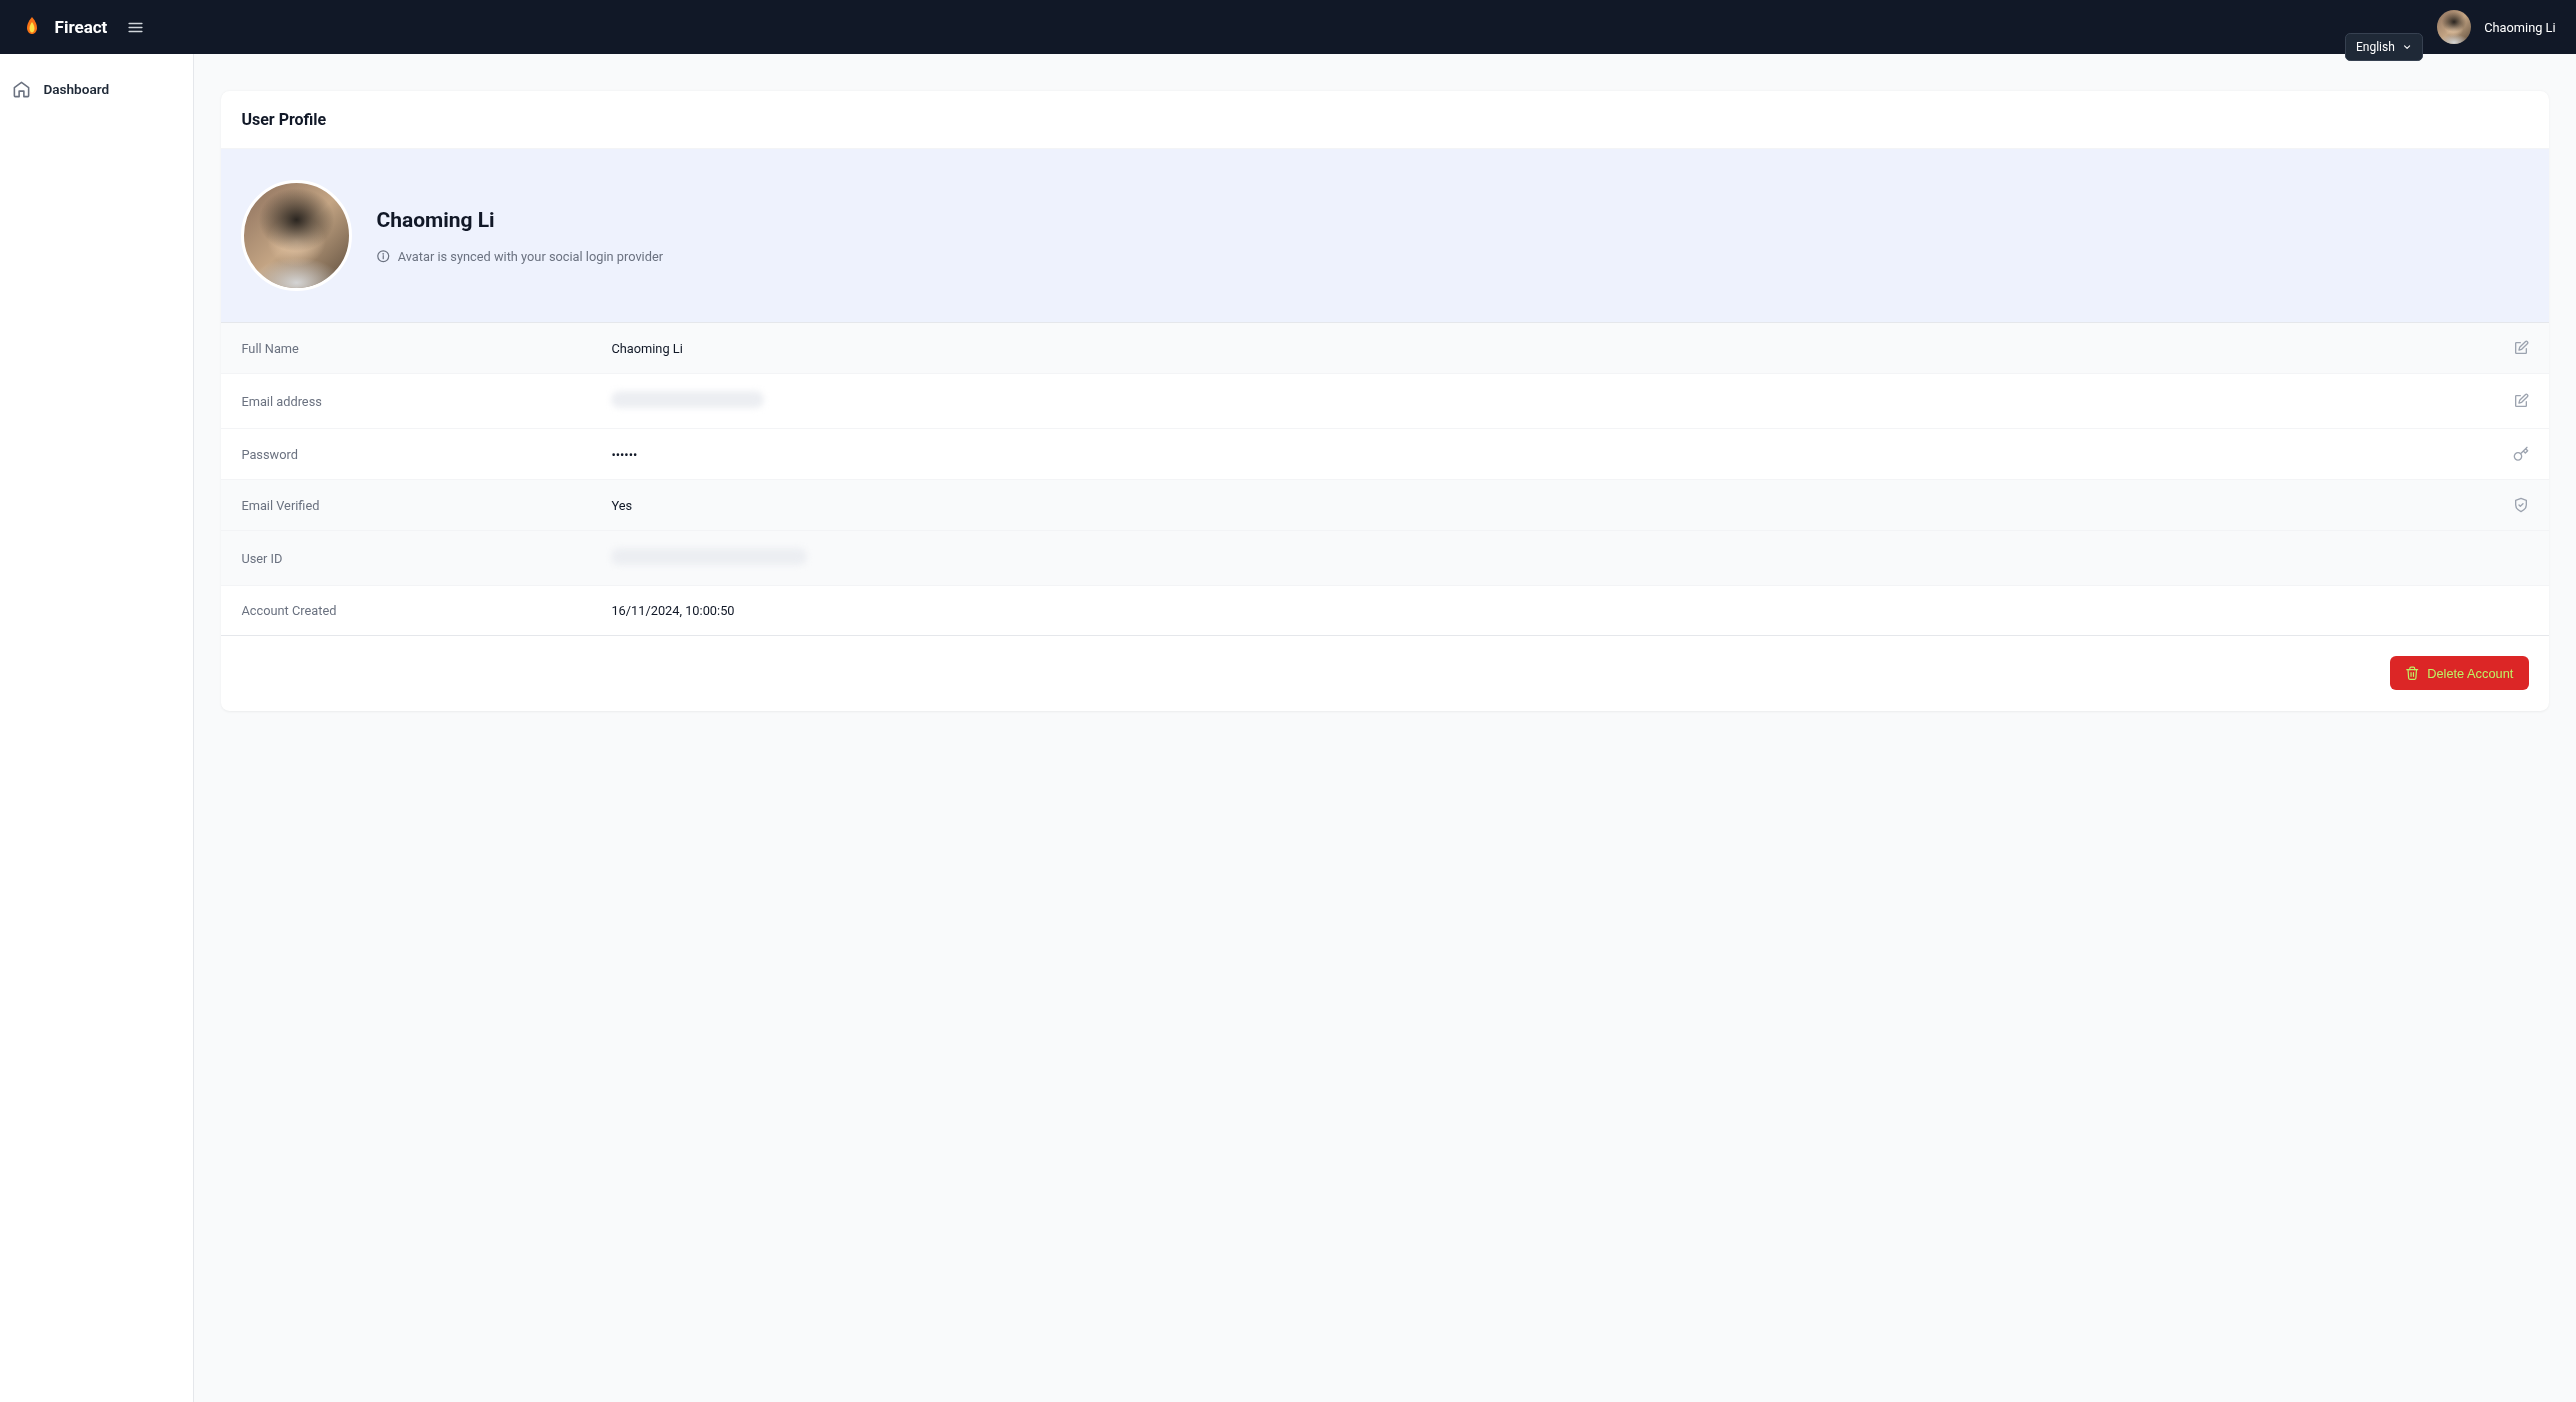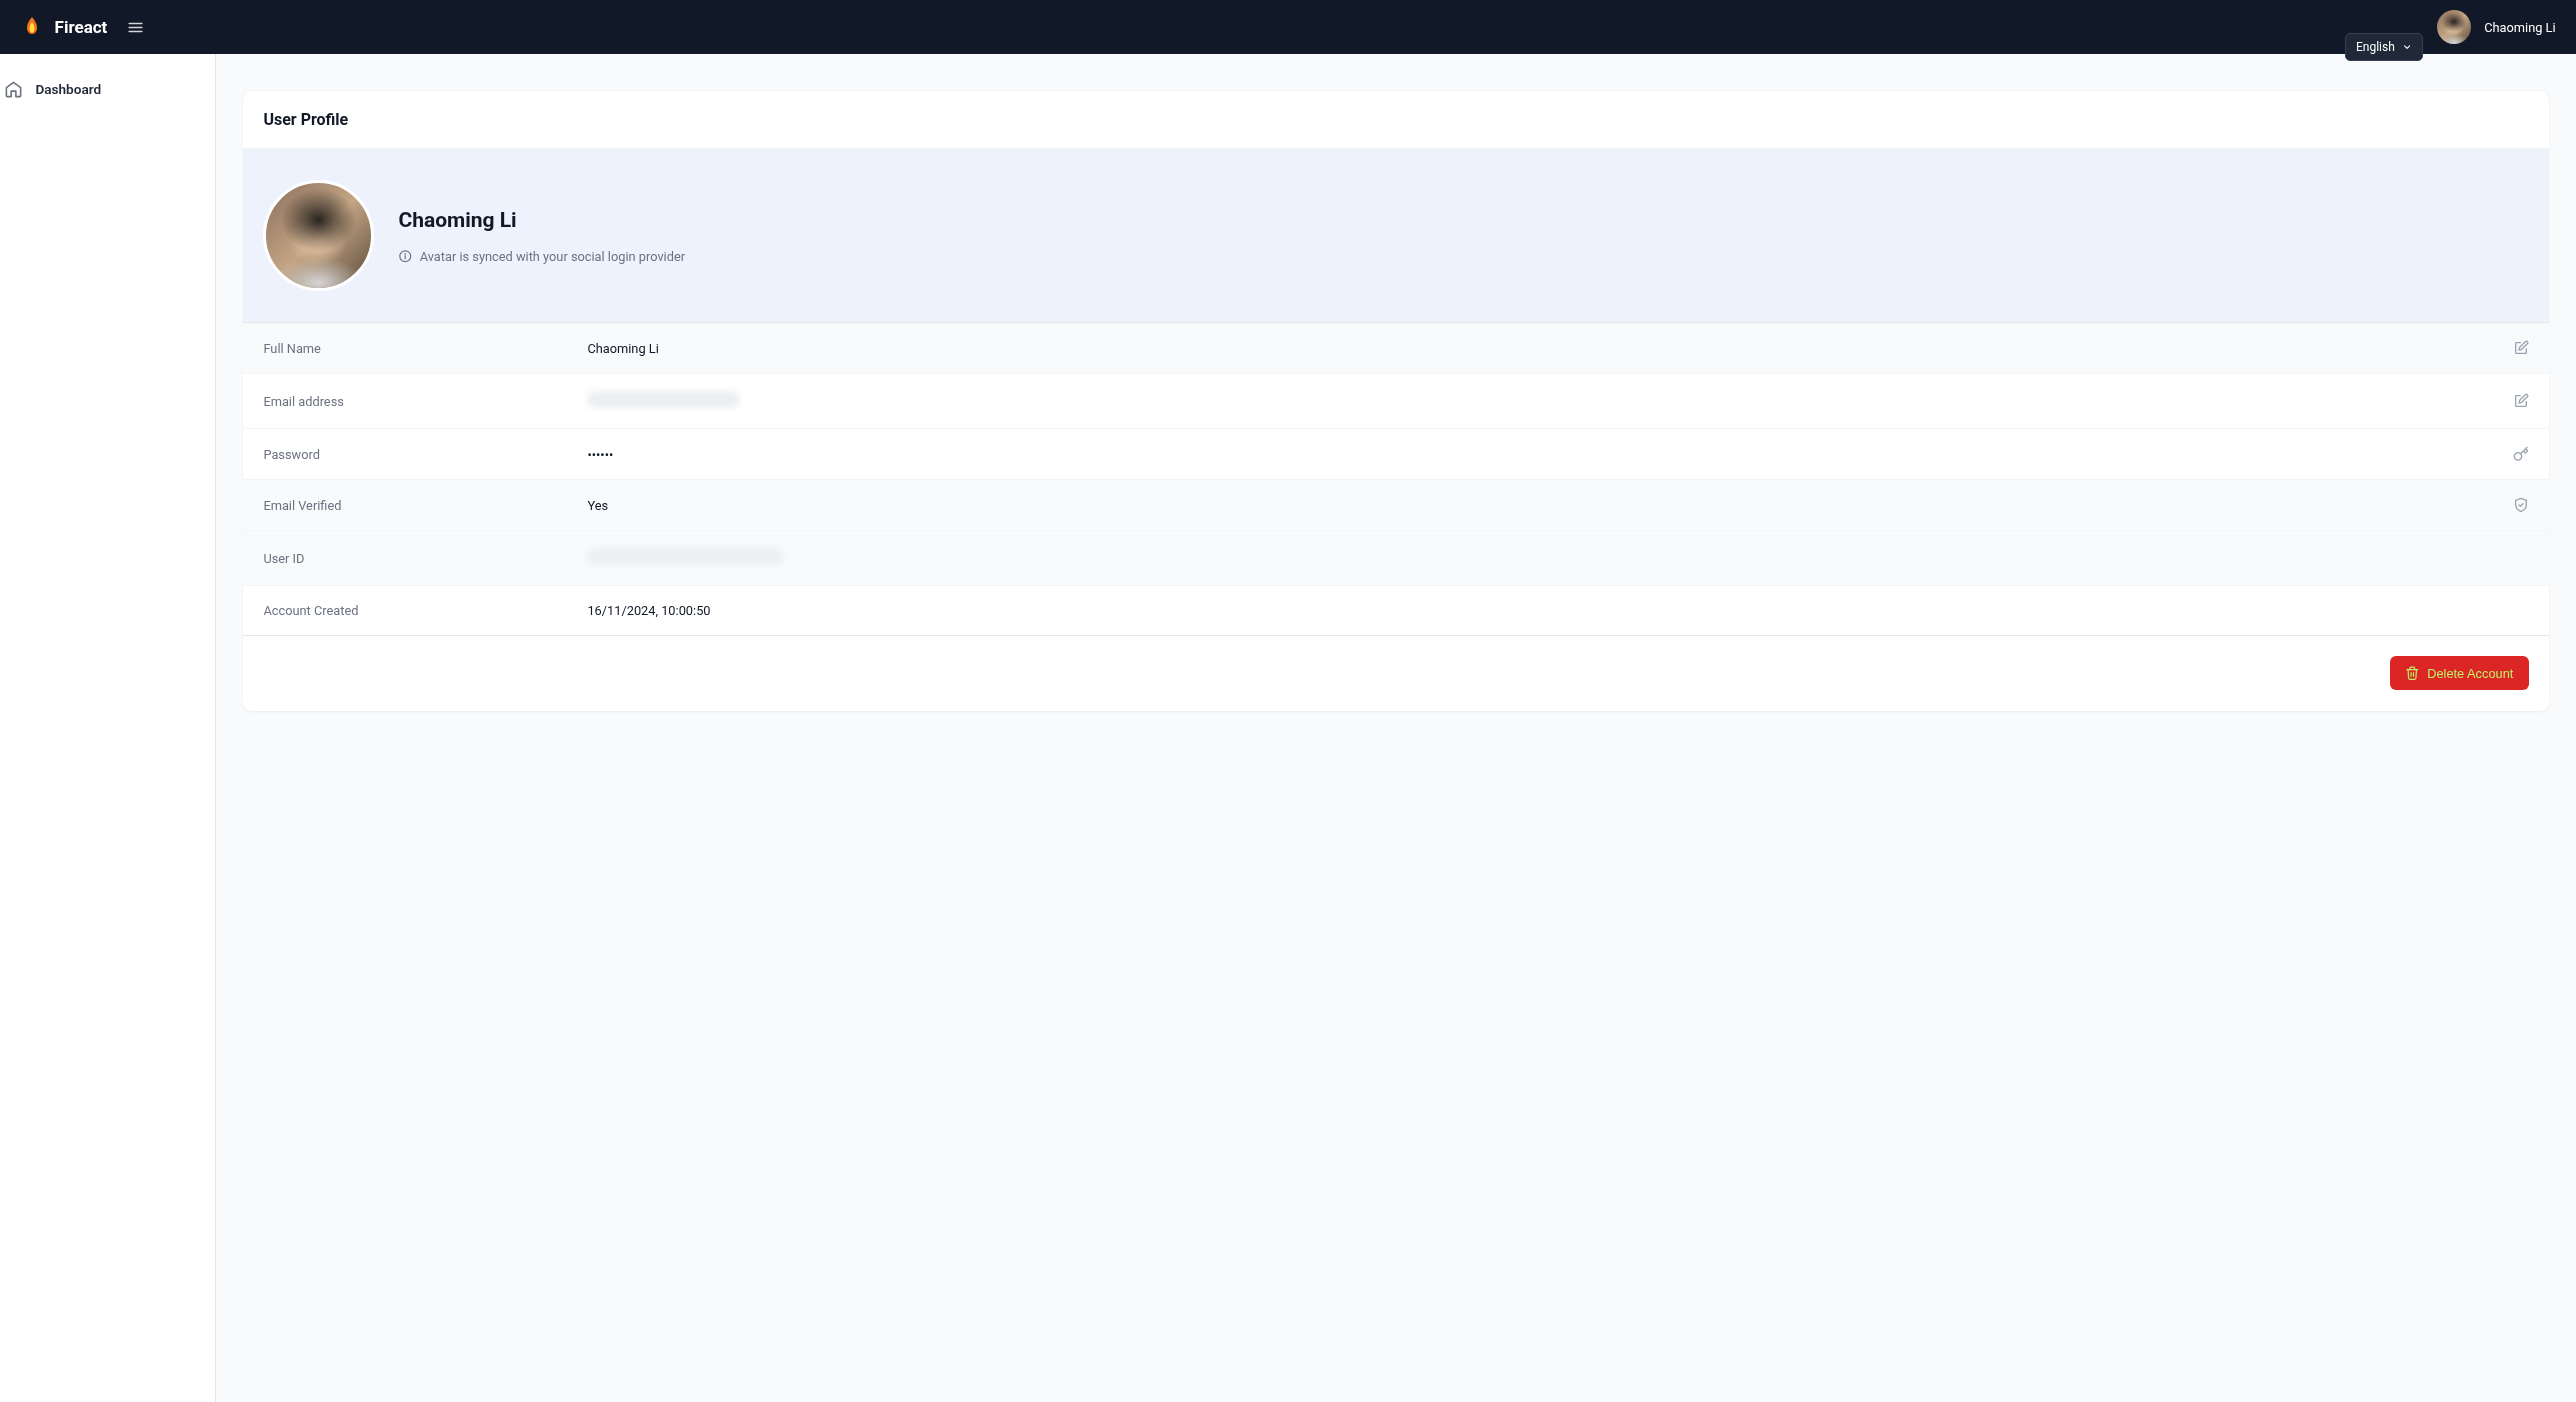--- a/index.html
+++ b/index.html
@@ -88,24 +88,24 @@
     }
     .username {
       color: #fff;
       font-size: 12.8px;
     }
     .layout {
       display: flex;
       min-height: calc(100vh - 54px);
     }
     .sidebar {
-      width: 216px;
+      width: 194px;
       background: #fff;
       border-right: 0.9px solid #e5e7eb;
-      padding: 17px 1px;
+      padding: 17px 9px;
     }
     .side-item {
       display: flex;
       align-items: center;
       gap: 12px;
       padding: 8.5px 3.4px;
       cursor: pointer;
       color: #1f2937;
       font-weight: 600;
       font-size: 13.6px;
@@ -159,20 +159,21 @@
       display: flex;
       align-items: center;
       gap: 6.8px;
       margin-top: 17px;
     }
     .row {
       display: flex;
       align-items: center;
       padding: 17px 20.4px;
       border-bottom: 0.9px solid #f3f4f6;
+      gap: 46px;
     }
     .row:nth-child(odd) {
       background: #f9fafb;
     }
     .row-label {
       width: 324px;
       color: #6b7280;
       font-size: 12.8px;
     }
     .row-value {

